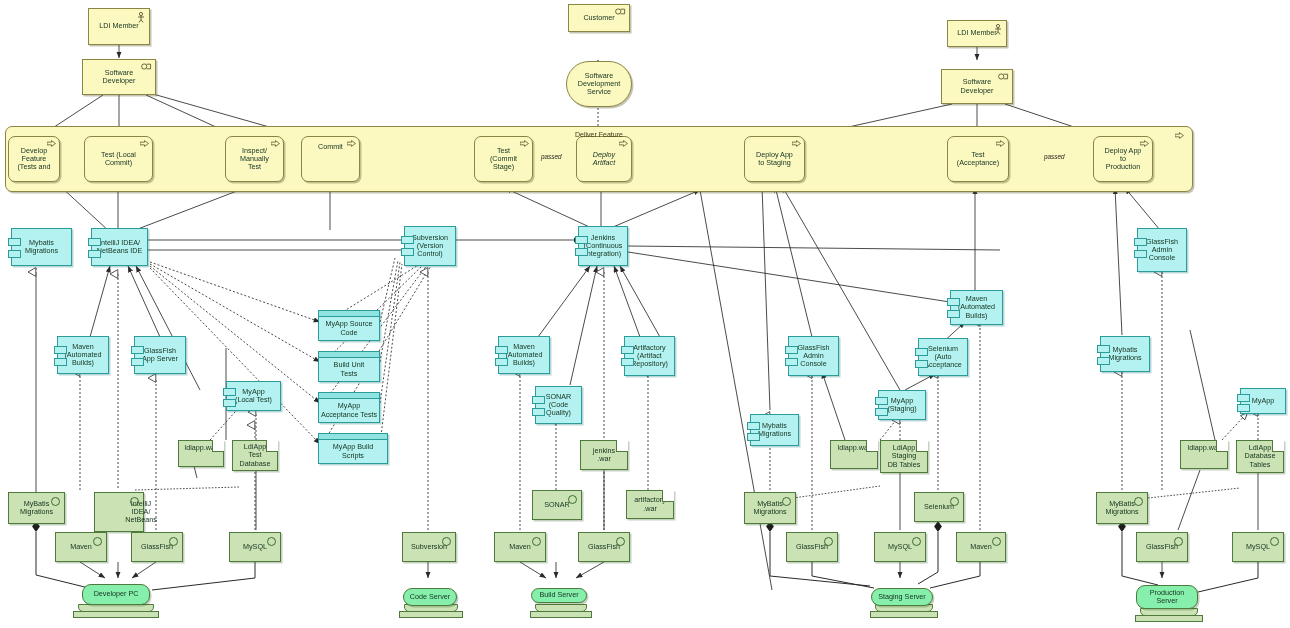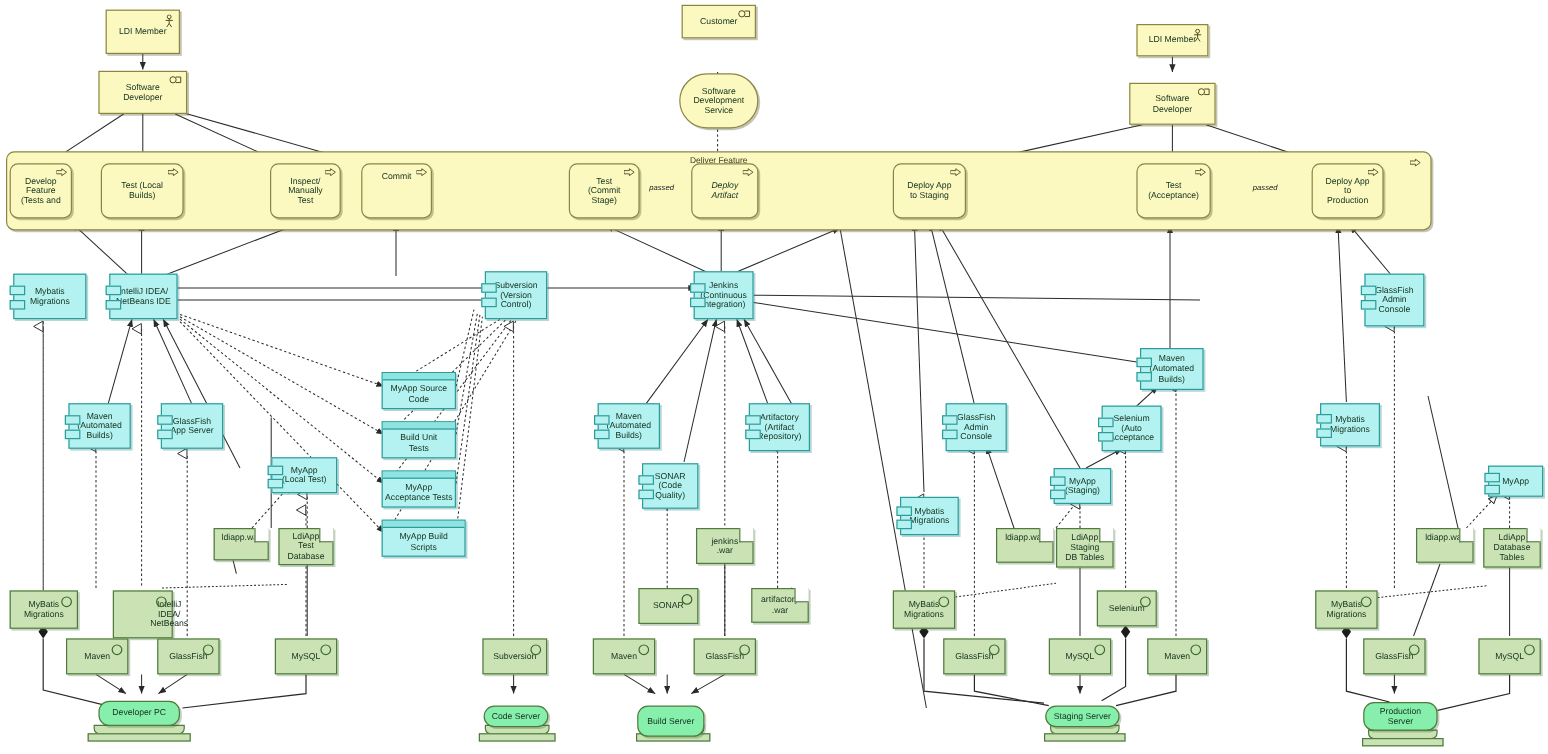--- a/index.html
+++ b/index.html
@@ -261,21 +261,21 @@
   <div class="node biz biz-round" style="left:8px;top:136px;width:52px;height:46px;">
     <span>Develop
 Feature
 (Tests and</span>
     <svg class="ico ico-proc" viewBox="0 0 10 7">
       <path d="M0,2 L5,2 L5,0.3 L9.4,3.5 L5,6.7 L5,5 L0,5 z" fill="none" stroke="#4a4820" stroke-width="0.8"></path>
     </svg>
   </div>
   <div class="node biz biz-round" style="left:84px;top:136px;width:69px;height:46px;">
     <span>Test (Local
-Builds)</span>
+Commit)</span>
     <svg class="ico ico-proc" viewBox="0 0 10 7">
       <path d="M0,2 L5,2 L5,0.3 L9.4,3.5 L5,6.7 L5,5 L0,5 z" fill="none" stroke="#4a4820" stroke-width="0.8"></path>
     </svg>
   </div>
   <div class="node biz biz-round" style="left:225px;top:136px;width:59px;height:46px;">
     <span>Inspect/
 Manually
 Test</span>
     <svg class="ico ico-proc" viewBox="0 0 10 7">
       <path d="M0,2 L5,2 L5,0.3 L9.4,3.5 L5,6.7 L5,5 L0,5 z" fill="none" stroke="#4a4820" stroke-width="0.8"></path>
@@ -576,21 +576,21 @@
   </div>
 
   <div class="devstand" style="left:404px;top:604px;width:52px;height:6px;border-radius:0 0 5px 5px;"></div>
   <div class="devstand" style="left:399px;top:611px;width:62px;height:5px;"></div>
   <div class="node dev" style="left:403px;top:588px;width:54px;height:18px;">
     <span>Code Server</span>
   </div>
 
   <div class="devstand" style="left:535px;top:604px;width:50px;height:6px;border-radius:0 0 5px 5px;"></div>
   <div class="devstand" style="left:530px;top:611px;width:60px;height:5px;"></div>
-  <div class="node dev" style="left:531px;top:588px;width:56px;height:26px;align-items:center;">
+  <div class="node dev" style="left:531px;top:588px;width:56px;height:15px;align-items:center;">
     <span>Build Server</span>
   </div>
 
   <div class="devstand" style="left:875px;top:604px;width:56px;height:6px;border-radius:0 0 5px 5px;"></div>
   <div class="devstand" style="left:870px;top:611px;width:66px;height:5px;"></div>
   <div class="node dev" style="left:871px;top:588px;width:62px;height:18px;">
     <span>Staging Server</span>
   </div>
 
   <div class="devstand" style="left:1140px;top:608px;width:56px;height:6px;border-radius:0 0 5px 5px;"></div>

